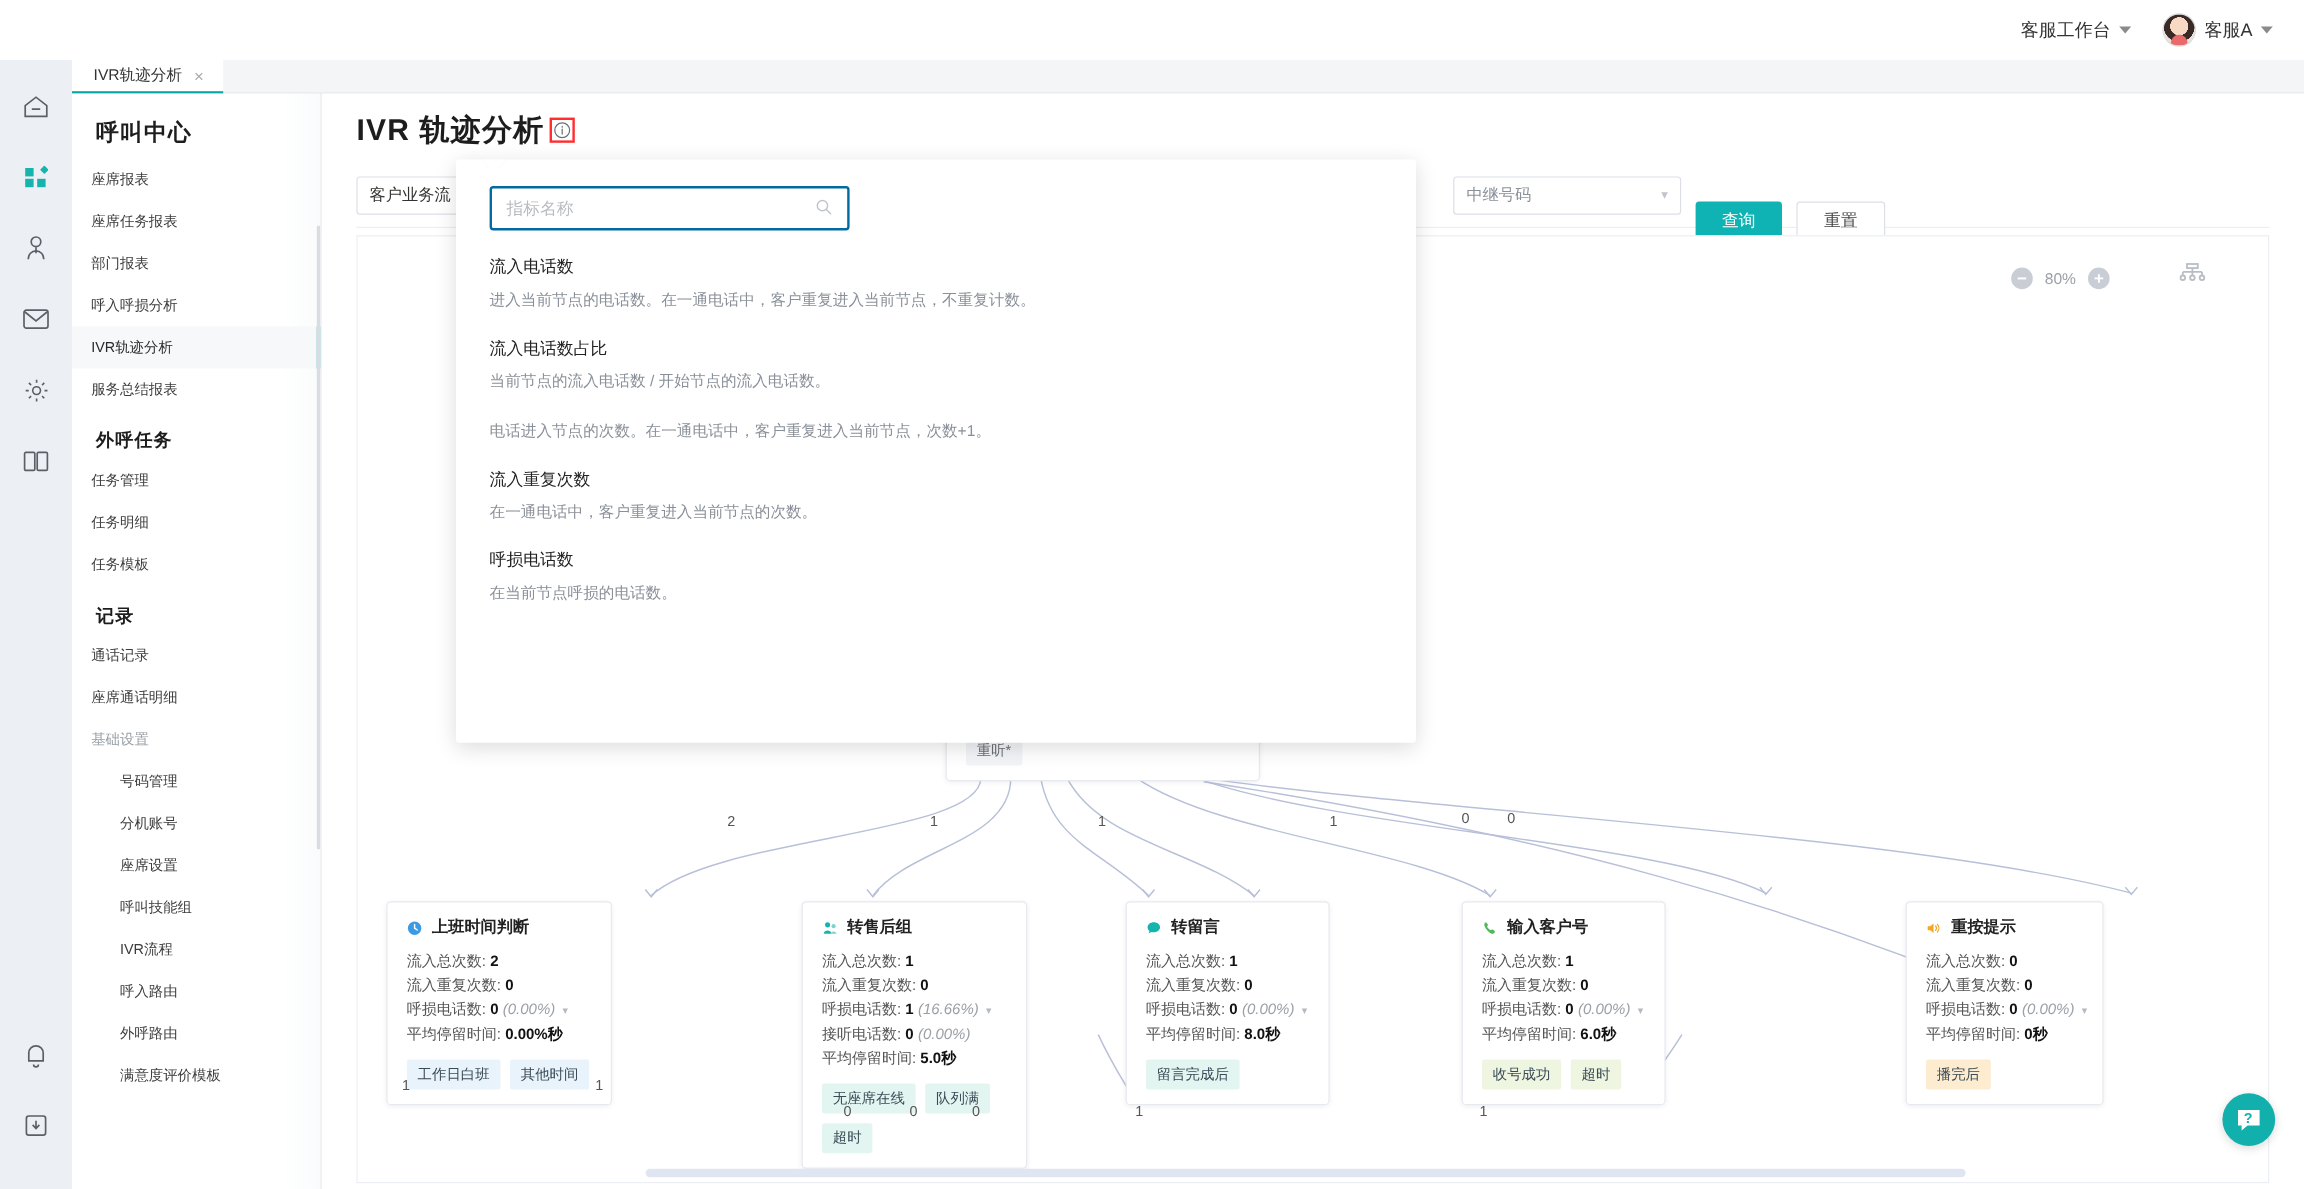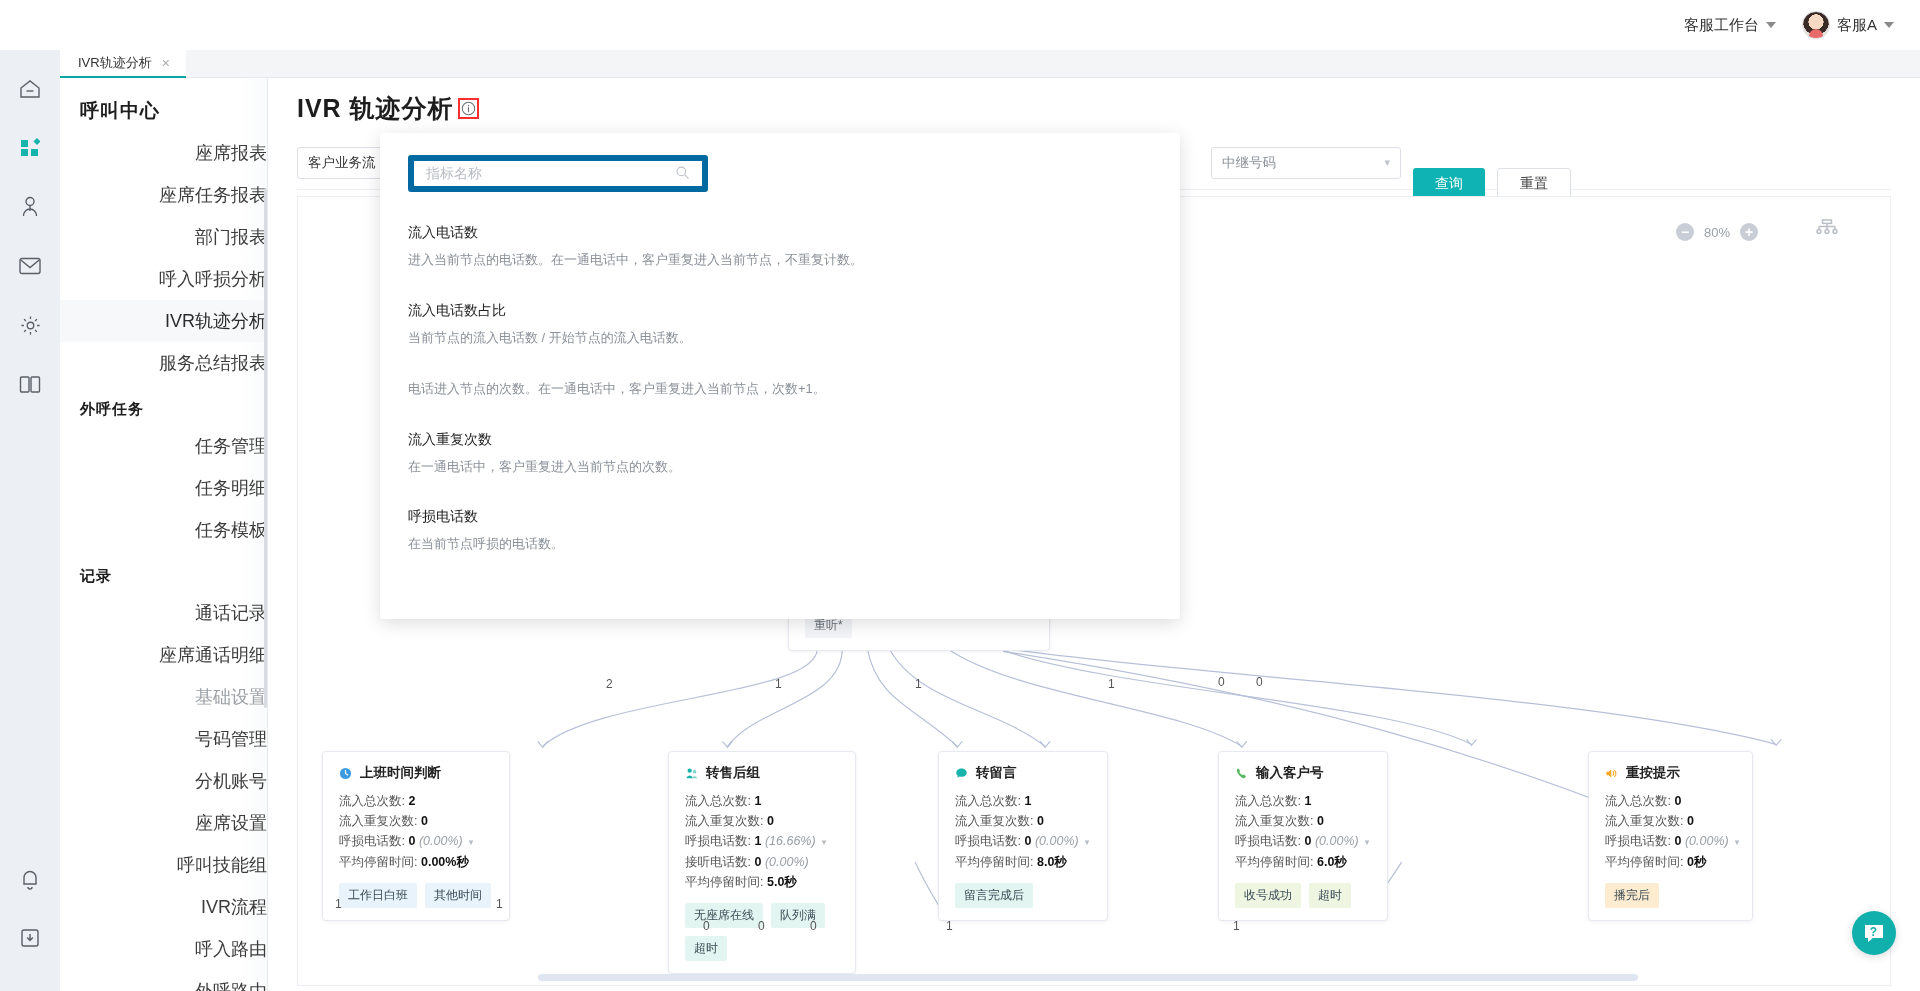--- a/index.html
+++ b/index.html
@@ -53,21 +53,21 @@
 
   
   .sidebar {
     position: absolute; top: 78px; left: 60px; width: 208px; height: 913px;
     background: linear-gradient(90deg,#ffffff 0%, #ffffff 85%, #fafbfc 100%);
     border-right: 1px solid #e8eaec; overflow: hidden; padding-top: 0;
   }
   .sb-title { font-size: 19px; font-weight: bold; color: #1d1d1d; padding: 20px 0 8px 20px; letter-spacing:1px;}
   .sb-group { font-size: 15px; font-weight: bold; color: #1d1d1d; padding: 16px 0 6px 20px; letter-spacing:1px;}
   .sb-item {
-    font-size: 18px; color: #3c3c3c; padding: 9px 0 9px 36px; cursor: pointer; position: relative; text-align: right;
+    font-size: 12px; color: #3c3c3c; padding: 9px 0 9px 16px; cursor: pointer; position: relative;
   }
   .sb-item.active { background: #f6f8f9; color: #2b2b2b; }
   .sb-item.active::after {
     content:""; position:absolute; right:0; top:0; bottom:0; width:3px; background:#0aa6a6;
   }
   .sb-item.muted { color: #9aa0a6; }
   .sb-item.sub { padding-left: 40px; }
   .sb-scroll { position:absolute; right:0px; top:110px; width:3px; height:520px; background:#d9dde2; border-radius:2px;}
 
   
@@ -144,26 +144,26 @@
   .popover {
     position:absolute; top: 133px; left: 380px; width: 800px; height: 486px;
     background:#fff; box-shadow: 0 4px 18px rgba(0,0,0,.14); border-radius:3px;
     padding: 22px 28px 0 28px; overflow: hidden; z-index: 50;
   }
   .popover::before{
     content:""; position:absolute; top:-7px; left: 25px; width:14px; height:14px;
     background:#fff; transform: rotate(45deg); box-shadow: -2px -2px 5px rgba(0,0,0,.05);
   }
   .pop-search {
-    width: 300px; height: 37px; border:6px solid #0369a1; border-radius: 3px;
+    width: 300px; height: 37px; border:2px solid #0369a1; border-radius: 3px;
     display:flex; align-items:center; justify-content:space-between; padding: 0 12px;
     font-size: 14px; color:#b8bcc2; cursor:text;
   }
   .pop-group { font-size: 14.5px; font-weight:bold; color:#1d1d1d; margin: 26px 0 0 0; }
-  .pop-item { margin-top: 32px; }
+  .pop-item { margin-top: 22px; }
   .pop-item-title { font-size: 14px; color:#222; margin-bottom: 8px; }
   .pop-item-desc { font-size: 13px; color:#8a9099; line-height: 1.5; }
 </style>
 </head>
 <body>
 
 <div class="rail">
   <div class="logo-wrap">
     <svg width="26" height="26" viewBox="0 0 26 26">
       <path d="M13 3 A10 10 0 0 1 23 13 L13 13 Z" fill="#17b3ad" transform="rotate(180 13 13)"></path>

